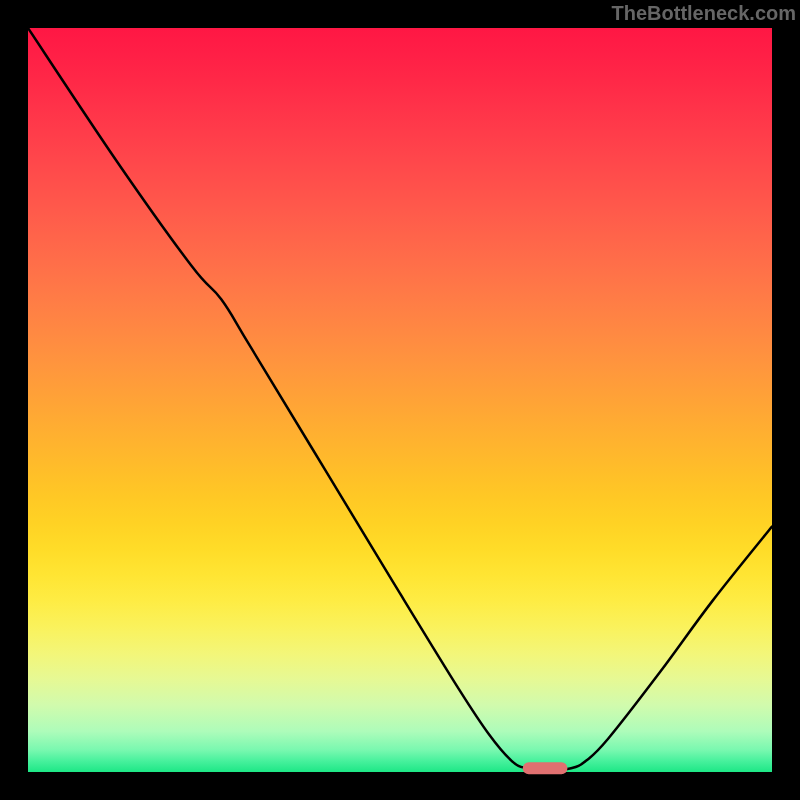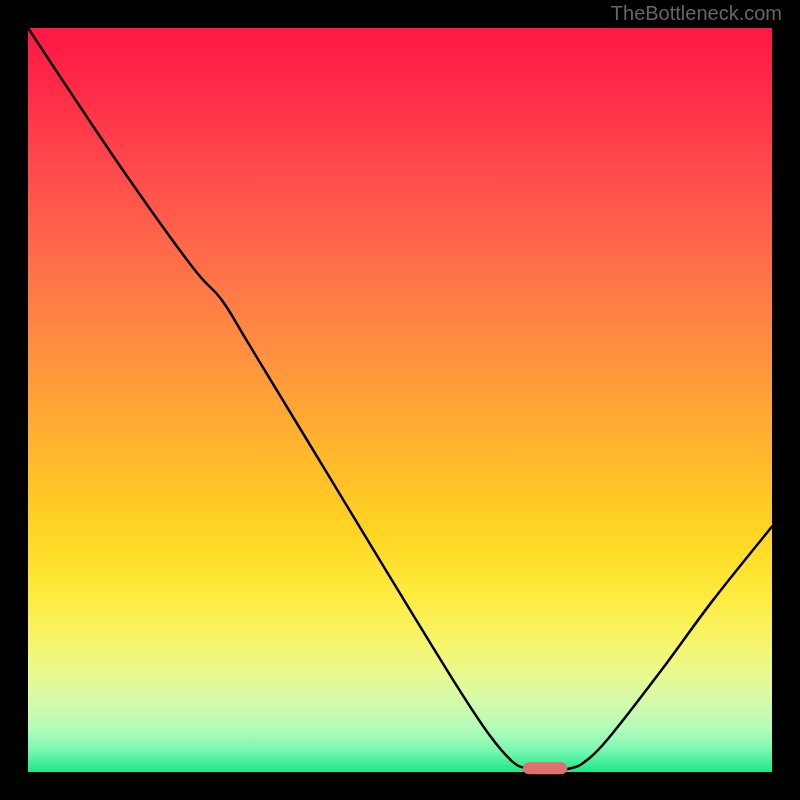--- a/index.html
+++ b/index.html
@@ -12,24 +12,24 @@
     overflow: hidden;
   }
   .chart-container {
     position: relative;
     width: 800px;
     height: 800px;
   }
   .watermark {
     position: absolute;
     top: 2px;
-    right: 18px;
+    right: 4px;
     color: #666;
     font-size: 20px;
-    font-weight: normal;
+    font-weight: bold;
     z-index: 10;
   }
   svg {
     display: block;
   }
 </style>
 </head>
 <body>
 
 <div class="chart-container">

